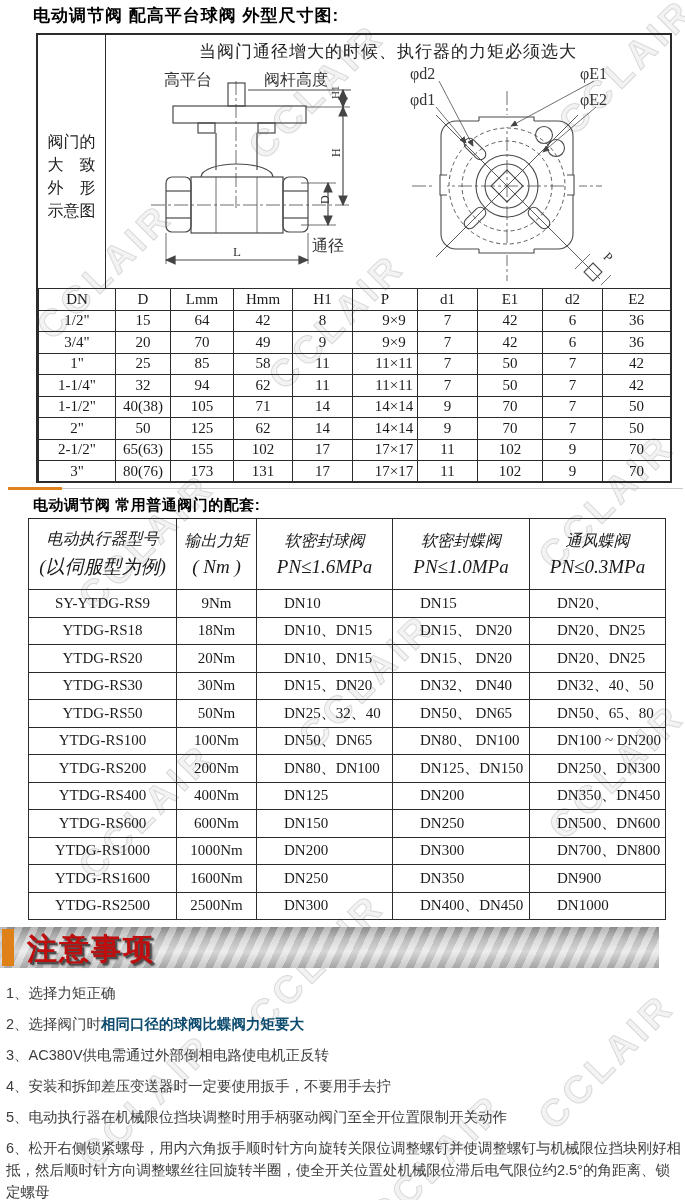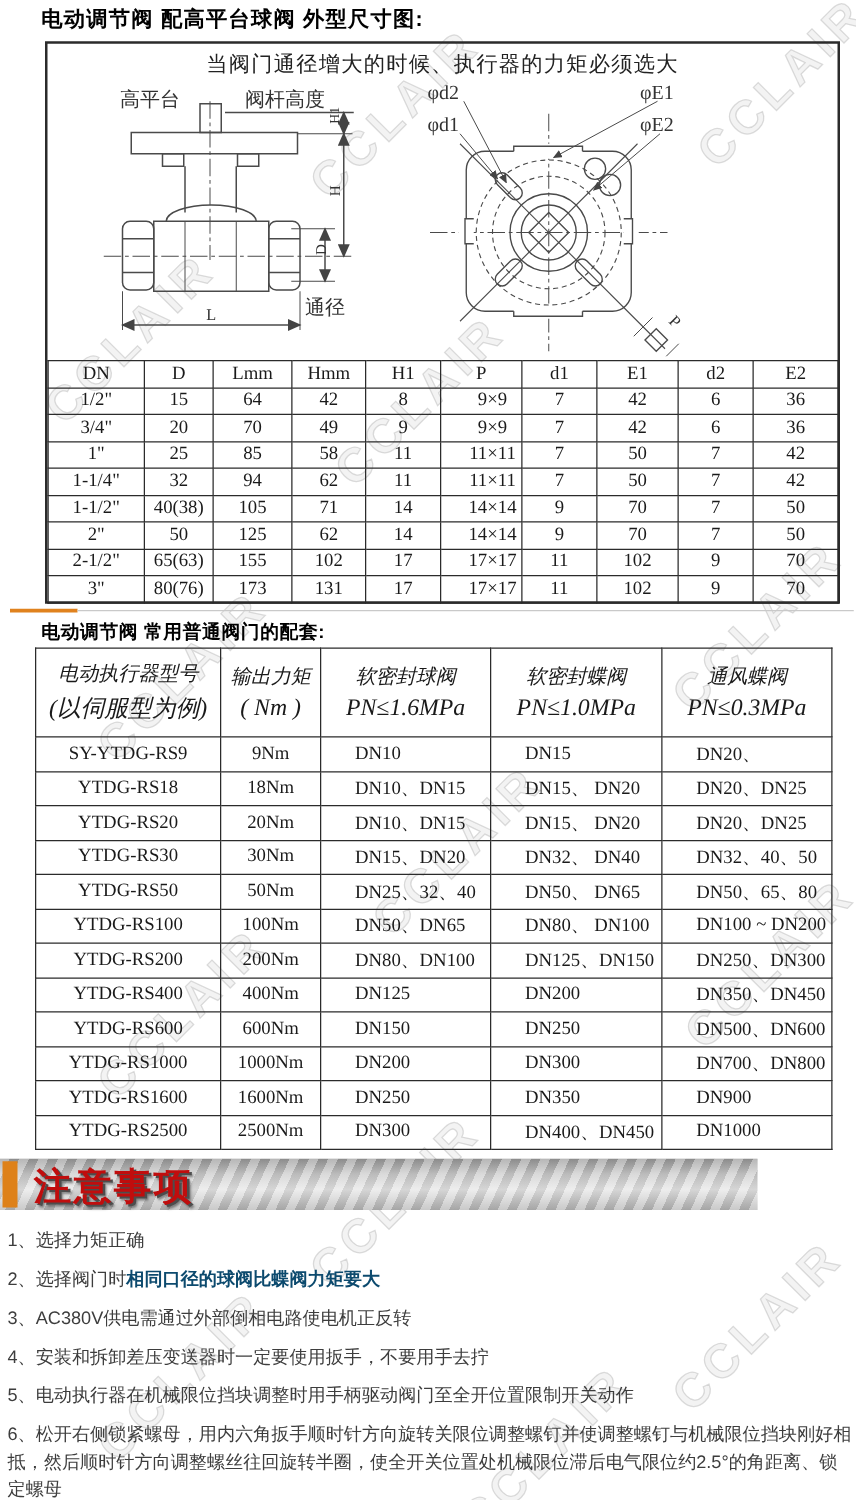--- a/index.html
+++ b/index.html
@@ -34,21 +34,21 @@
   .div-orange{position:absolute;left:8px;top:487px;width:54px;height:3px;background:#E0821E;}
   .div-gray{position:absolute;left:62px;top:488px;width:621px;height:1px;background:#c9c9c9;}
   .subtitle{position:absolute;left:33px;top:496px;font-size:15px;font-weight:bold;color:#000;letter-spacing:0.5px;}
   
   #pair-table{position:absolute;left:28px;top:518px;width:637px;font-size:15px;}
   #pair-table th{height:70px;font-size:16px;font-style:italic;}
   #pair-table th .l2{font-size:19px;margin-top:4px;}
   #pair-table td{height:26.5px;}
   #pair-table td.dn{text-align:left;padding-left:27px;}
   
-  .banner{position:absolute;left:0;top:927px;width:606px;height:41px;
+  .banner{position:absolute;left:0;top:927px;width:659px;height:41px;
      background:
        repeating-linear-gradient(115deg, rgba(255,255,255,0.35) 0 7px, rgba(110,110,110,0.12) 7px 14px),
        linear-gradient(180deg,#8f8f8f 0%,#c6c6c6 30%,#e4e4e4 60%,#adadad 100%);}
   .banner-accent{position:absolute;left:2px;top:2px;width:12px;height:37px;background:#DE8119;}
   .banner-title{position:absolute;left:27px;top:2px;font-size:30px;font-weight:bold;
      color:#C00D0D;letter-spacing:2px;text-shadow:2px 2px 0 #4d4d4d,3px 3px 2px rgba(60,60,60,0.6);}
   
   .notes{position:absolute;left:6px;top:982px;width:676px;font-size:14.5px;color:#3d3d3d;}
   .note-item{line-height:22px;margin-bottom:9px;}
   .note-item b{color:#0c4a6e;}
@@ -71,20 +71,26 @@
       <div class="wm" style="left: 230px; top: 940px;">CCLAIR</div>
       <div class="wm" style="left: 60px; top: 1080px;">CCLAIR</div>
       <div class="wm" style="left: 520px; top: 1040px;">CCLAIR</div>
       <div class="wm" style="left: 350px; top: 1140px;">CCLAIR</div>
     </div>
 
   <div class="page-title">电动调节阀  配高平台球阀  外型尺寸图:</div>
 
   <div class="outer-box">
     <div class="diagram-row">
+      <div class="side-cell">
+        <div>阀门的</div>
+        <div>大　致</div>
+        <div>外　形</div>
+        <div>示意图</div>
+      </div>
       <div class="diagram-area">
         <div class="diagram-note">当阀门通径增大的时候、执行器的力矩必须选大</div>
 
         <svg style="position:absolute;left:0px;top:28px;" width="280" height="222" viewBox="0 0 280 222">
           <defs>
             <marker id="ar" markerWidth="9" markerHeight="8" refX="8" refY="4" orient="auto">
               <path d="M0,0 L9,4 L0,8 Z" fill="#444"></path>
             </marker>
             <marker id="arb" markerWidth="9" markerHeight="8" refX="1" refY="4" orient="auto">
               <path d="M9,0 L0,4 L9,8 Z" fill="#444"></path>

